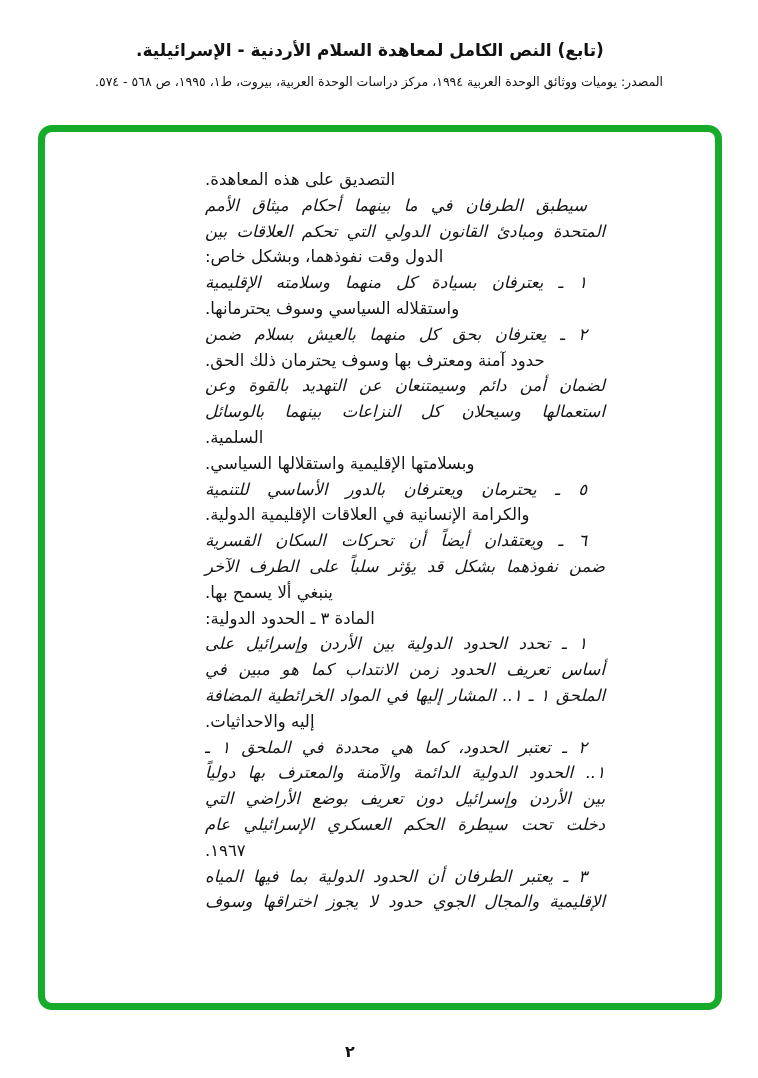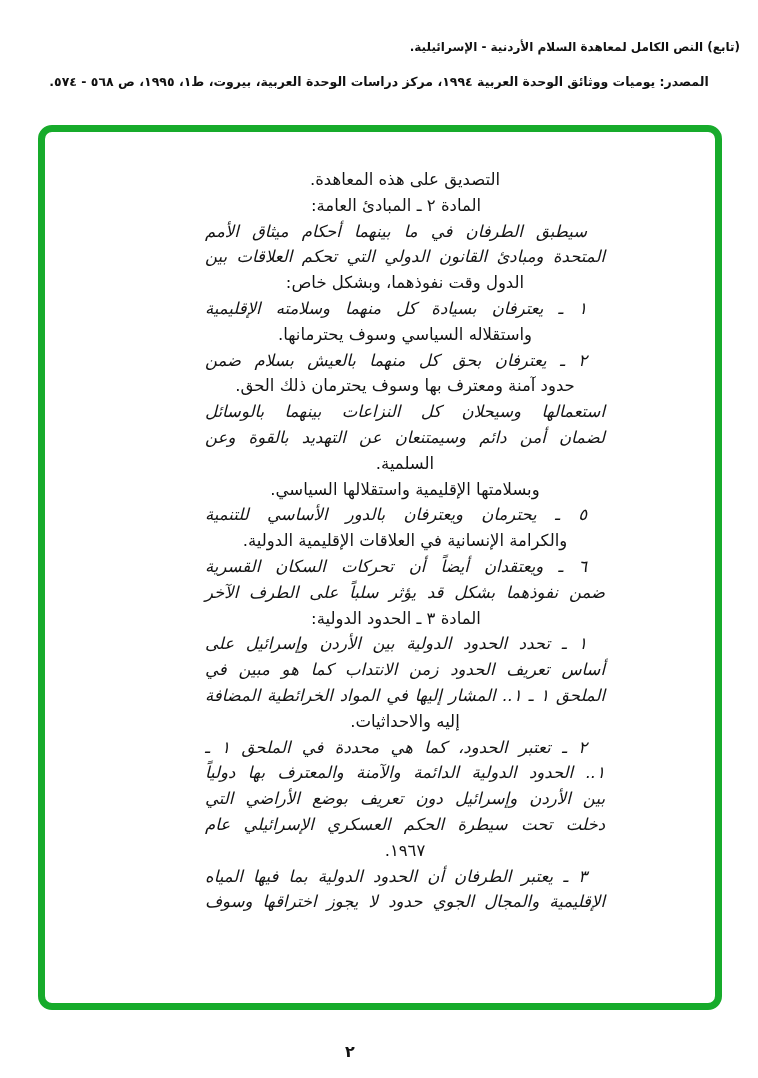--- a/index.html
+++ b/index.html
@@ -13,35 +13,35 @@
     position: relative;
     font-family: "DejaVu Sans", sans-serif;
     color: #111111;
     overflow: hidden;
   }
   .page-title {
     position: absolute;
     top: 40px;
     left: 0;
     width: 740px;
-    text-align: right;
+    text-align: center;
     direction: rtl;
-    font-size: 12px;
+    font-size: 17px;
     font-weight: bold;
     letter-spacing: 0;
   }
   .source-line {
     position: absolute;
     top: 74px;
     left: 0;
     width: 758px;
     text-align: center;
     direction: rtl;
     font-size: 12.5px;
-    font-weight: bold;
+    font-weight: normal;
   }
   .content-frame {
     position: absolute;
     left: 38px;
     top: 125px;
     width: 684px;
     height: 885px;
     box-sizing: border-box;
     border: 7px solid #17ab2b;
     border-radius: 14px;
@@ -51,21 +51,21 @@
     position: absolute;
     left: 205px;
     top: 167px;
     width: 400px;
     direction: rtl;
     font-size: 16.5px;
     line-height: 25.8px;
     color: #131313;
   }
   .line {
-    text-align: center;
+    text-align: left;
     white-space: normal;
   }
   .line.fill {
     text-align: justify;
     text-align-last: justify;
     font-style: italic;
   }
   .line.indent {
     padding-right: 18px;
   }
@@ -86,36 +86,36 @@
 <body>
 
 <div class="page-title">(تابع) النص الكامل لمعاهدة السلام الأردنية - الإسرائيلية.</div>
 
 <div class="source-line">المصدر: يوميات ووثائق الوحدة العربية ١٩٩٤، مركز دراسات الوحدة العربية، بيروت، ط١، ١٩٩٥، ص ٥٦٨ - ٥٧٤.</div>
 
 <div class="content-frame"></div>
 
 <div class="document-text">
     <div class="line">التصديق على هذه المعاهدة.</div>
-    <div class="line indent">المادة ٢ ـ المبادئ العامة:</div>
     <div class="line fill indent">سيطبق الطرفان في ما بينهما أحكام ميثاق الأمم</div>
     <div class="line fill">المتحدة ومبادئ القانون الدولي التي تحكم العلاقات بين</div>
     <div class="line">الدول وقت نفوذهما، وبشكل خاص:</div>
     <div class="line fill indent">١ ـ يعترفان بسيادة كل منهما وسلامته الإقليمية</div>
     <div class="line">واستقلاله السياسي وسوف يحترمانها.</div>
     <div class="line fill indent">٢ ـ يعترفان بحق كل منهما بالعيش بسلام ضمن</div>
     <div class="line">حدود آمنة ومعترف بها وسوف يحترمان ذلك الحق.</div>
+    <div class="line fill">لضمان أمن دائم وسيمتنعان عن التهديد بالقوة وعن</div>
     <div class="line fill">استعمالها وسيحلان كل النزاعات بينهما بالوسائل</div>
-    <div class="line fill">لضمان أمن دائم وسيمتنعان عن التهديد بالقوة وعن</div>
     <div class="line">السلمية.</div>
     <div class="line">وبسلامتها الإقليمية واستقلالها السياسي.</div>
     <div class="line fill indent">٥ ـ يحترمان ويعترفان بالدور الأساسي للتنمية</div>
     <div class="line">والكرامة الإنسانية في العلاقات الإقليمية الدولية.</div>
     <div class="line fill indent">٦ ـ ويعتقدان أيضاً أن تحركات السكان القسرية</div>
     <div class="line fill">ضمن نفوذهما بشكل قد يؤثر سلباً على الطرف الآخر</div>
+    <div class="line">ينبغي ألا يسمح بها.</div>
     <div class="line indent">المادة ٣ ـ الحدود الدولية:</div>
     <div class="line fill indent">١ ـ تحدد الحدود الدولية بين الأردن وإسرائيل على</div>
     <div class="line fill">أساس تعريف الحدود زمن الانتداب كما هو مبين في</div>
     <div class="line fill">الملحق ١ ـ ١.. المشار إليها في المواد الخرائطية المضافة</div>
     <div class="line">إليه والاحداثيات.</div>
     <div class="line fill indent">٢ ـ تعتبر الحدود، كما هي محددة في الملحق ١ ـ</div>
     <div class="line fill">١.. الحدود الدولية الدائمة والآمنة والمعترف بها دولياً</div>
     <div class="line fill">بين الأردن وإسرائيل دون تعريف بوضع الأراضي التي</div>
     <div class="line fill">دخلت تحت سيطرة الحكم العسكري الإسرائيلي عام</div>
     <div class="line">١٩٦٧.</div>

